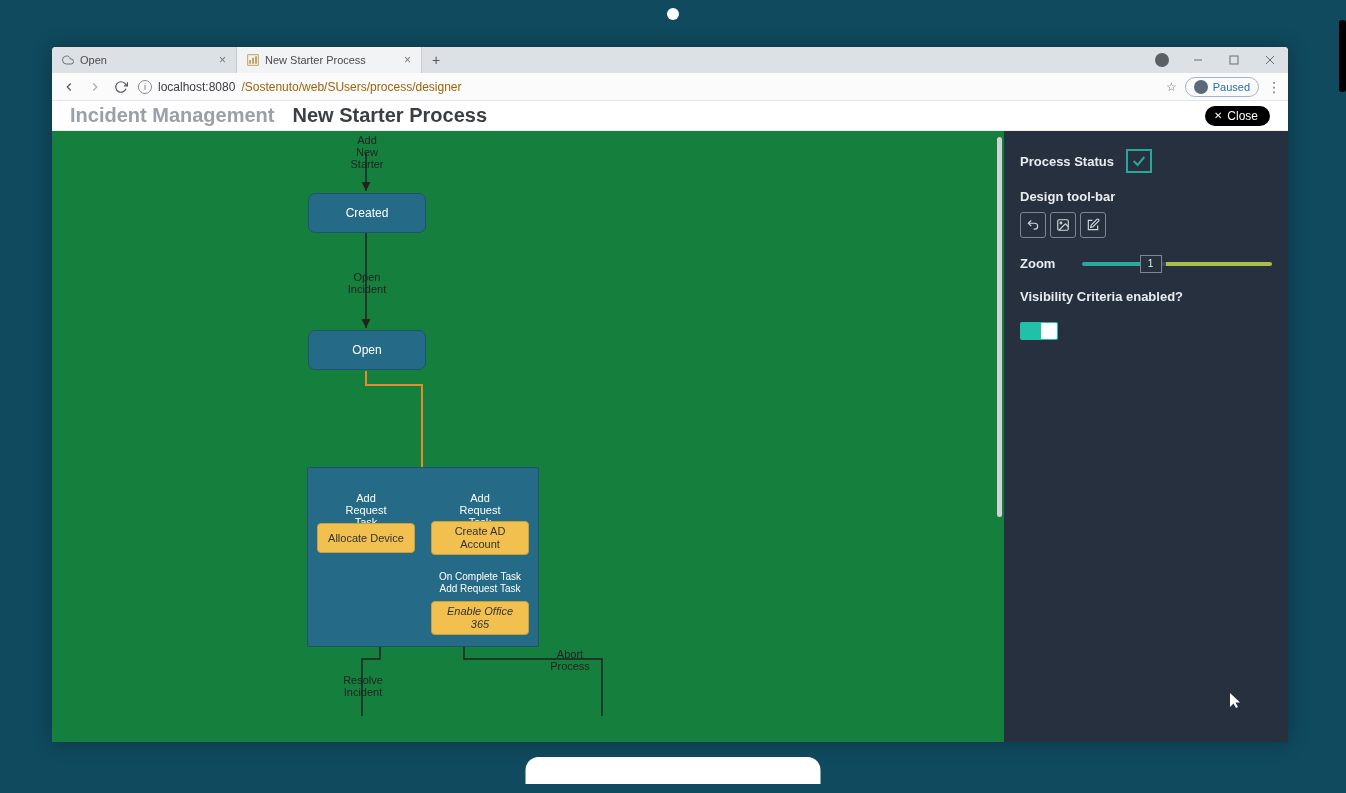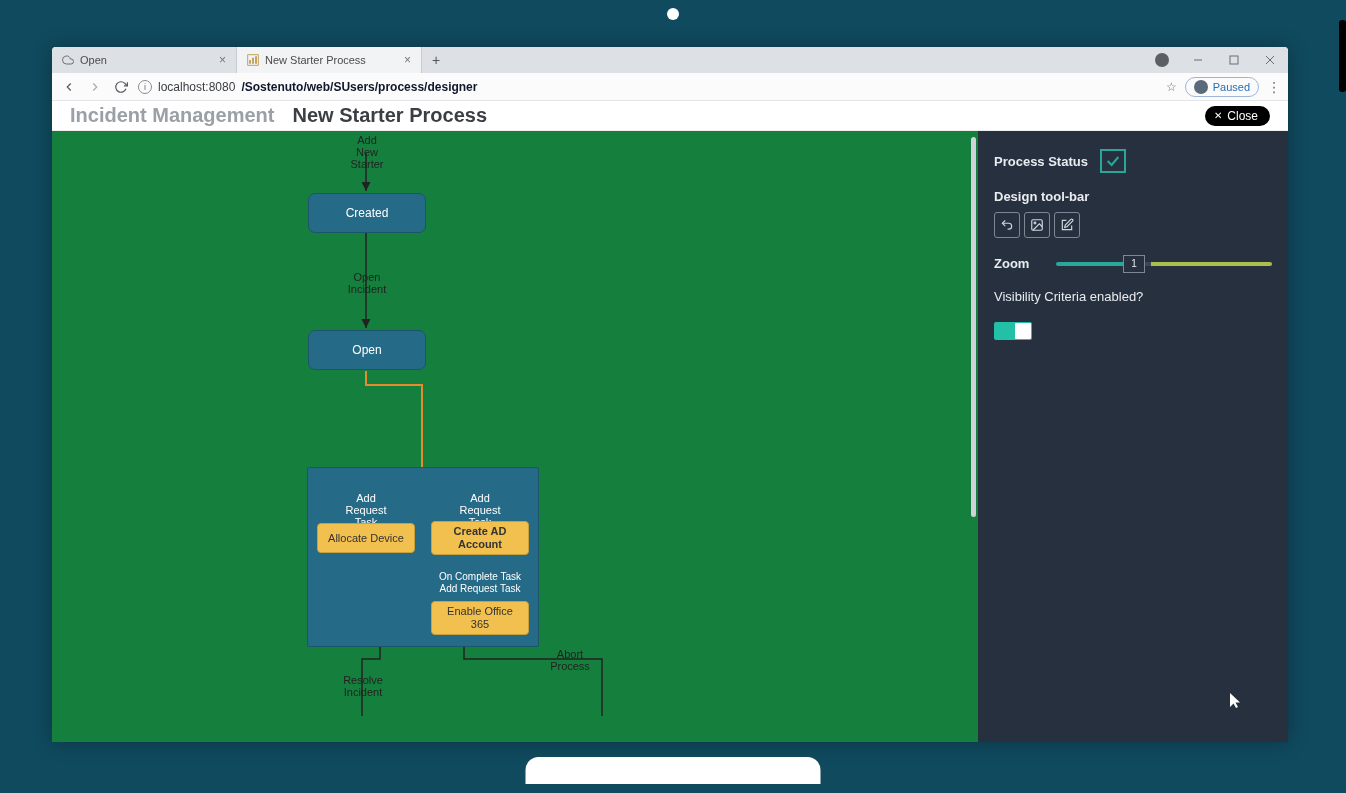--- a/index.html
+++ b/index.html
@@ -23,21 +23,21 @@
   .window-controls .wc { width: 36px; height: 26px; display: flex; align-items: center; justify-content: center; color: #6b6f75; cursor: pointer; }
   .window-controls .round-bg { width: 36px; height:26px; display:flex; align-items:center; justify-content:center; }
   .window-controls .round { width: 14px; height: 14px; border-radius: 50%; background:#5c5f63; color:#fff; font-size:9px; display:flex; align-items:center; justify-content:center; }
 
   
   .addr-row { height: 28px; background: #fbfbfc; border-bottom: 1px solid #e3e5e8; display: flex; align-items: center; padding: 0 8px; gap: 8px; font-size: 12px; color: #4b4f55; }
   .addr-btn { width: 18px; height: 18px; display:flex; align-items:center; justify-content:center; color:#6a6d72; cursor:pointer; }
   .addr-url { flex: 1; display:flex; align-items:center; gap:6px; }
   .addr-url .info { width:14px; height:14px; border:1px solid #8a8d92; border-radius:50%; display:flex; align-items:center; justify-content:center; font-size:9px; color:#6a6d72; }
   .addr-host { color:#3a3d41; }
-  .addr-path { color:#0f172a;font-weight:bold; }
+  .addr-path { color:#a16207; }
   .addr-right { display:flex; align-items:center; gap:8px; }
   .star { color:#6a6d72; cursor:pointer; }
   .paused-chip { display:flex; align-items:center; gap:5px; border:1px solid #9fb4d6; border-radius:14px; padding:2px 8px; font-size:11px; color:#286db3; cursor:pointer; }
   .paused-chip .avatar { width:14px; height:14px; border-radius:50%; background:#5a6a7a; }
   .kebab { color:#6a6d72; cursor:pointer; letter-spacing:-1px; font-size:14px; }
 
   
   .page-header { height: 30px; display:flex; align-items:center; padding: 0 18px; gap: 18px; border-bottom: 1px solid #eee; }
   .bc { color:#9aa0a6; font-size: 20px; font-weight:700; }
   .title { color:#3b3f44; font-size: 20px; font-weight:700; }
@@ -53,33 +53,33 @@
   .lbl { position:absolute; font-size:11px; color:#222; text-align:center; line-height:12px; }
   .lbl.white { color:#fff; }
   .node { position:absolute; background:#256a86; color:#fff; border-radius:7px; display:flex; align-items:center; justify-content:center; font-size:12px; border:1px solid #1c546b; }
   .yellow { background:#f2c04e !important; color:#333 !important; border:1px solid #caa038 !important; border-radius:4px; }
   .bigblock { position:absolute; background:#256a86; border:1px solid #1c546b; border-radius:2px; }
 
   
   svg.flow { position:absolute; left:0; top:0; width:100%; height:100%; pointer-events:none; }
 
   
-  .panel { width:310px; background:#27303f; color:#e9ecef; padding:18px 16px; font-size:13px; position:relative; }
+  .panel { width:284px; background:#27303f; color:#e9ecef; padding:18px 16px; font-size:13px; position:relative; }
   .panel-row { display:flex; align-items:center; gap:12px; margin-bottom:16px; }
   .panel-label { font-weight:600; }
   .status-box { width:26px; height:24px; border:2px solid #2aa79b; display:flex; align-items:center; justify-content:center; color:#2aa79b; cursor:pointer; }
   .toolbar-label { font-weight:600; margin-bottom:8px; display:block; }
   .tool-row { display:flex; gap:4px; margin-bottom:18px; }
   .tool-btn { width:26px; height:26px; border:1px solid #7d8796; border-radius:3px; display:flex; align-items:center; justify-content:center; color:#cfd5dd; cursor:pointer; }
   .zoom-row { display:flex; align-items:center; gap:27px; margin-bottom:18px; }
   .zoom-track { flex:1; height:4px; background:#3b4656; position:relative; border-radius:2px; }
   .zoom-left { position:absolute; left:0; top:0; bottom:0; width:36%; background:#2aa79b; border-radius:2px 0 0 2px; }
   .zoom-right { position:absolute; top:0; bottom:0; right:0; width:56%; background:#a9be4b; border-radius:0 2px 2px 0; }
   .zoom-handle { position:absolute; top:50%; left:36%; transform:translate(-50%,-50%); width:22px; height:18px; background:#27303f; border:1px solid #7d8796; display:flex; align-items:center; justify-content:center; font-size:10px; color:#e9ecef; }
-  .vis-label { font-weight:400; margin-bottom:18px; display:block; }
+  .vis-label { font-weight:700; margin-bottom:18px; display:block; }
   .toggle { width:38px; height:18px; background:#22c1a7; border-radius:2px; position:relative; cursor:pointer; }
   .toggle-knob { position:absolute; right:1px; top:1px; width:16px; height:16px; background:#fff; border-radius:1px; }
 
   .cursor { position:absolute; right:46px; bottom:30px; color:#fff; font-size:14px; pointer-events:none; }
 
   
   .device-pill { position:absolute; left:50%; bottom:9px; transform:translateX(-50%); width:295px; height:27px; background:#fff; border-radius:13px 13px 0 0; }
   .device-edge { position:absolute; right:0; top:20px; width:7px; height:72px; background:#000; border-radius:3px; }
 </style>
 </head>
@@ -223,29 +223,29 @@
       <div class="bigblock" style="left:255px; top:336px; width:232px; height:180px;"></div>
 
       <div class="lbl white" style="left:282px; top:361px; width:64px; white-space:pre-line;">Add
 Request Task</div>
       <div class="lbl white" style="left:396px; top:361px; width:64px; white-space:pre-line;">Add
 Request Task</div>
 
       <div class="node yellow" style="left:265px; top:392px; width:98px; height:30px;">
         <span style="font-size:11px;">Allocate Device</span>
       </div>
-      <div class="node yellow" style="left:379px; top:390px; width:98px; height:34px; white-space:pre-line; text-align:center; line-height:13px;font-weight:bold;">
+      <div class="node yellow" style="left:379px; top:390px; width:98px; height:34px; white-space:pre-line; text-align:center; line-height:13px;">
         <span style="font-size:11px;">Create AD
 Account</span>
       </div>
 
       <div class="lbl white" style="left:382px; top:440px; width:92px; white-space:pre-line; font-size:10px;">On Complete Task
 Add Request Task</div>
 
-      <div class="node yellow" style="left:379px; top:470px; width:98px; height:34px; white-space:pre-line; text-align:center; line-height:13px;">
+      <div class="node yellow" style="left:379px; top:470px; width:98px; height:34px; white-space:pre-line; text-align:center; line-height:13px;font-style:italic;">
         <span style="font-size:11px;">Enable Office
 365</span>
       </div>
 
       <div class="lbl" style="left:493px; top:517px; width:50px; white-space:pre-line;">Abort
 Process</div>
       <div class="lbl" style="left:286px; top:543px; width:50px; white-space:pre-line;">Resolve
 Incident</div>
 
       <div class="scroll-thumb"></div>

